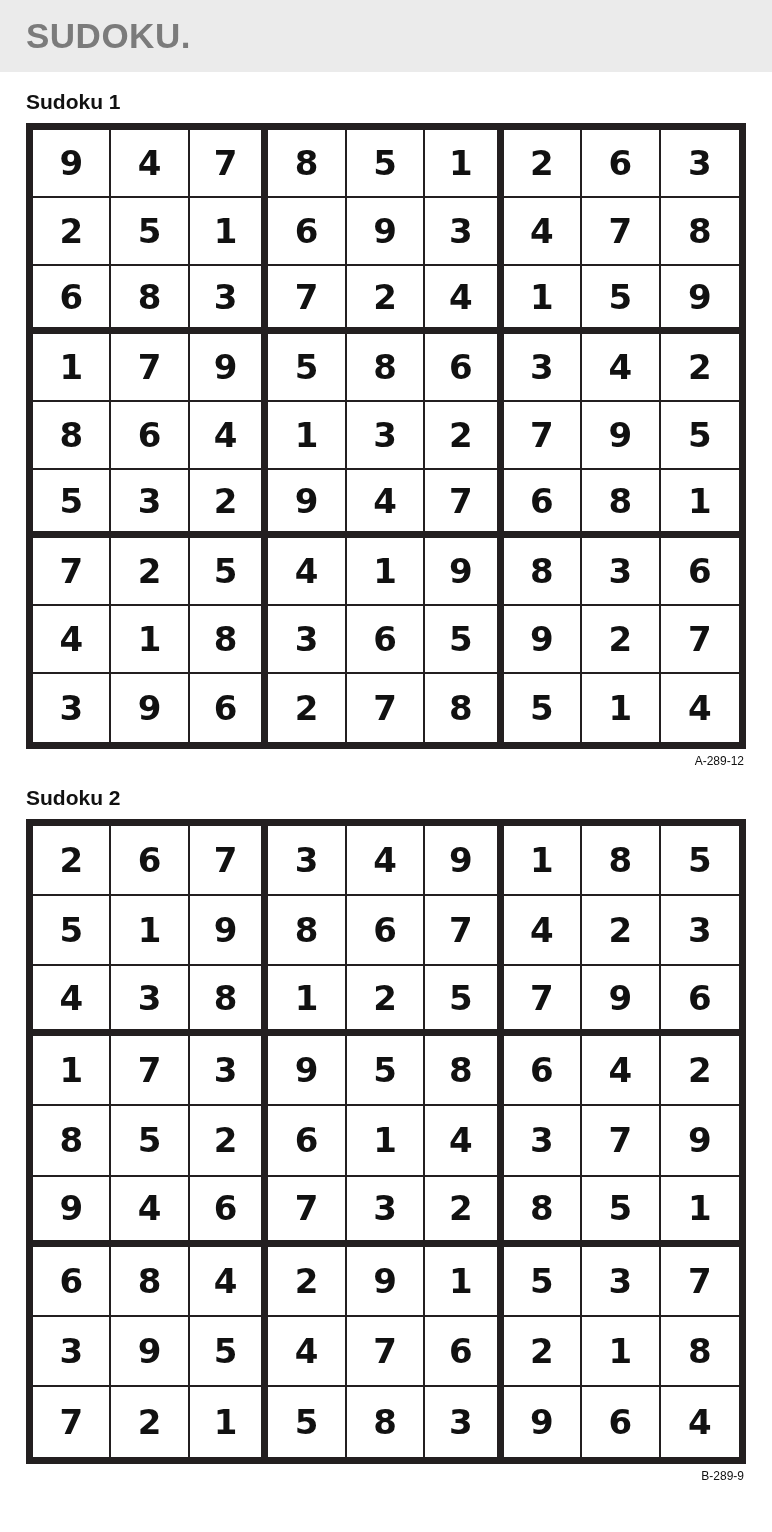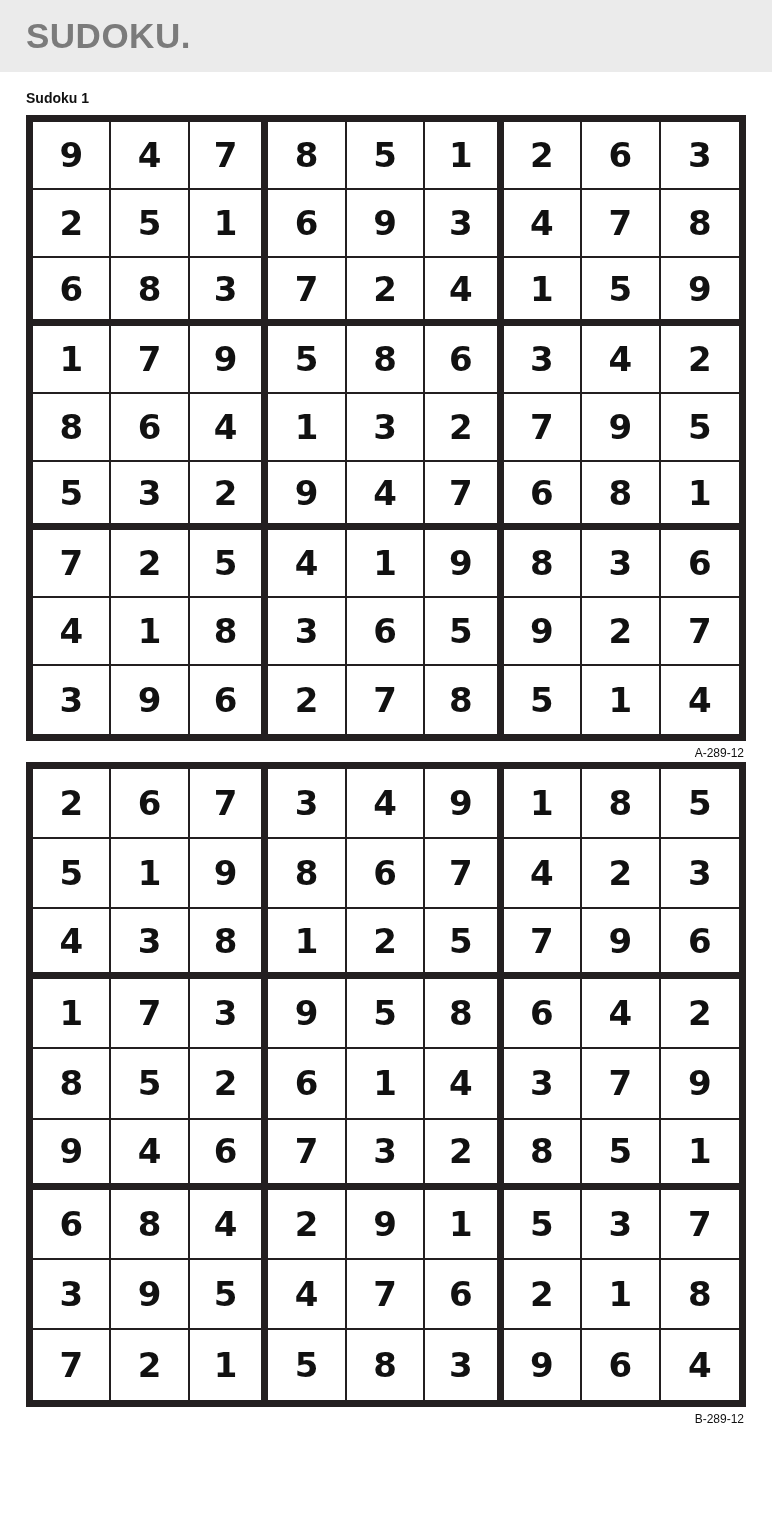--- a/index.html
+++ b/index.html
@@ -45,21 +45,21 @@
     margin-left: 10px;
     white-space: nowrap;
   }
 
   
   .puzzle-block {
     padding: 0 26px;
     box-sizing: border-box;
   }
   .puzzle-label {
-    font-size: 14px;
+    font-size: 21px;
     font-weight: bold;
     color: #111111;
     margin-top: 16px;
     margin-bottom: 9px;
   }
 
   .grid {
     width: 720px;
     border: 7px solid #231f20;
     box-sizing: border-box;
@@ -198,20 +198,21 @@
         <div class="cell last-row">5</div>
         <div class="cell last-row">1</div>
         <div class="cell last-col last-row">4</div>
       </div>
     <div class="code-line">A-289-12</div>
   </div>
 
   <div class="divider"></div>
 
   <div class="puzzle-block">
+    <div class="puzzle-label">Sudoku 2</div>
     <div class="grid grid-2" id="grid-2">
         <div class="cell">2</div>
         <div class="cell">6</div>
         <div class="cell box-right">7</div>
         <div class="cell">3</div>
         <div class="cell">4</div>
         <div class="cell box-right">9</div>
         <div class="cell">1</div>
         <div class="cell">8</div>
         <div class="cell last-col">5</div>
@@ -281,16 +282,16 @@
         <div class="cell last-row">7</div>
         <div class="cell last-row">2</div>
         <div class="cell box-right last-row">1</div>
         <div class="cell last-row">5</div>
         <div class="cell last-row">8</div>
         <div class="cell box-right last-row">3</div>
         <div class="cell last-row">9</div>
         <div class="cell last-row">6</div>
         <div class="cell last-col last-row">4</div>
       </div>
-    <div class="code-line">B-289-12</div>
+    <div class="code-line">B-289-9</div>
   </div>
 
 </div>
 
 </body></html>

